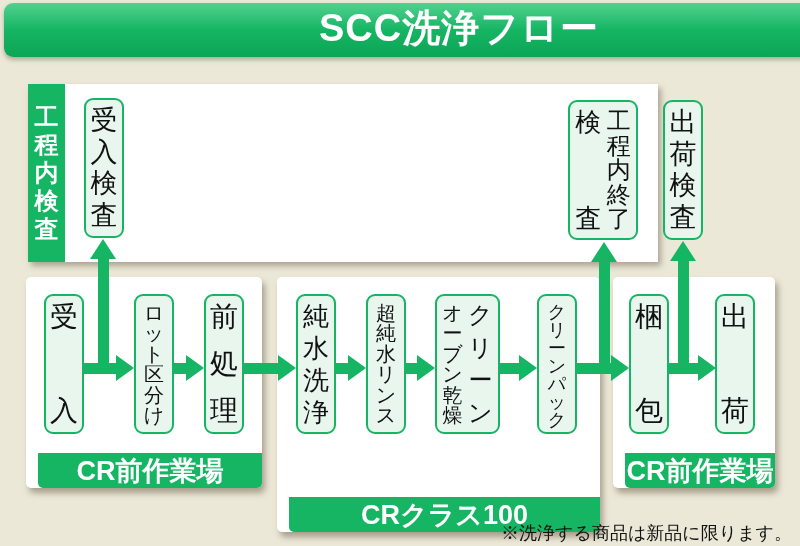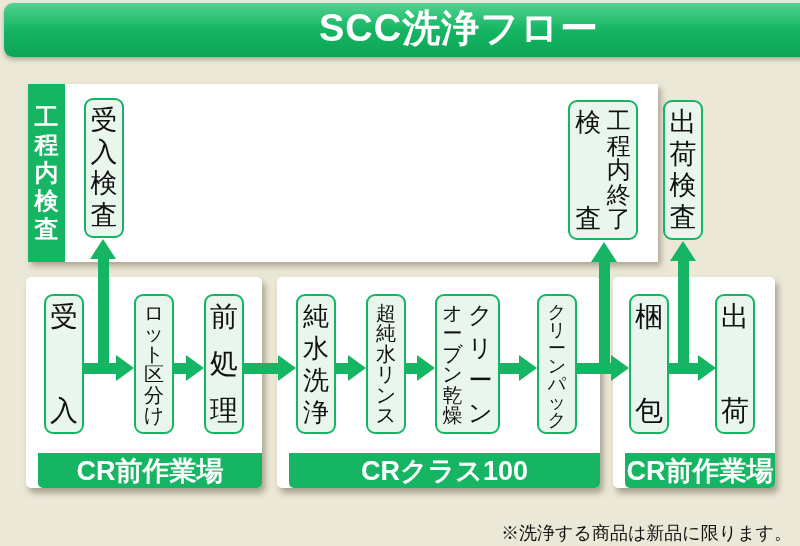--- a/index.html
+++ b/index.html
@@ -69,21 +69,21 @@
         <span>出</span>
         <span>荷</span>
         <span>検</span>
         <span>査</span>
       </div>
   </div>
 
   <div class="group" style="left:26px;top:277px;width:236px;height:211px;">
     <div class="gfooter">CR前作業場</div>
   </div>
-  <div class="group" style="left:277px;top:277px;width:323px;height:211px;">
+  <div class="group" style="left:277px;top:277px;width:323px;height:255px;">
     <div class="gfooter">CRクラス100</div>
   </div>
   <div class="group" style="left:613px;top:277px;width:162px;height:211px;">
     <div class="gfooter">CR前作業場</div>
   </div>
 
   <div class="vbox" style="left:44px;top:294px;width:40px;height:140px;">
     <div class="vcol f28">
         <span>受</span>
         <span>入</span>

